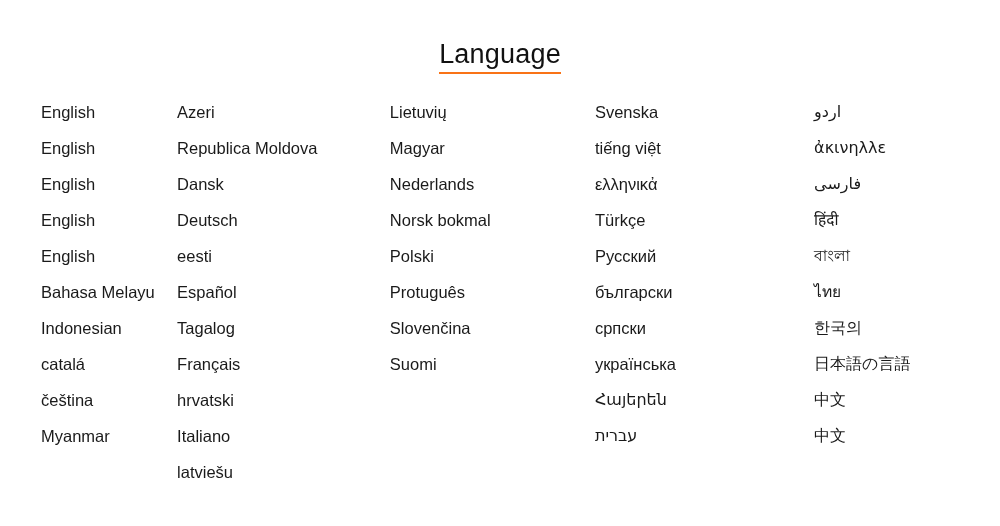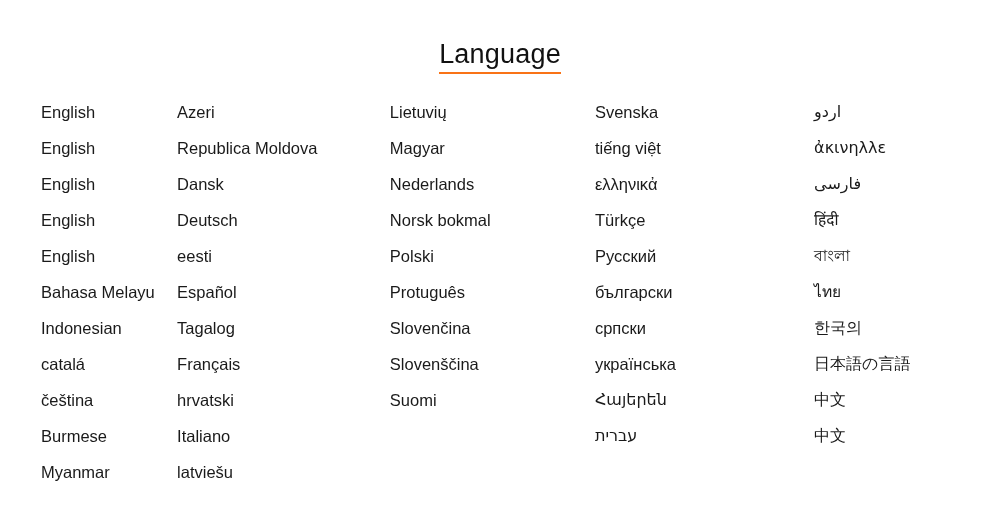--- a/index.html
+++ b/index.html
@@ -98,21 +98,20 @@
     <div class="lang-column col-0">
       <div class="lang-item">English</div>
       <div class="lang-item">English</div>
       <div class="lang-item">English</div>
       <div class="lang-item">English</div>
       <div class="lang-item">English</div>
       <div class="lang-item">Bahasa Melayu</div>
       <div class="lang-item">Indonesian</div>
       <div class="lang-item">catalá</div>
       <div class="lang-item">čeština</div>
-      <div class="lang-item">Burmese</div>
       <div class="lang-item">Myanmar</div>
     </div>
 
     <div class="lang-column col-1">
       <div class="lang-item">Azeri</div>
       <div class="lang-item">Republica Moldova</div>
       <div class="lang-item">Dansk</div>
       <div class="lang-item">Deutsch</div>
       <div class="lang-item">eesti</div>
       <div class="lang-item">Español</div>
@@ -124,21 +123,20 @@
     </div>
 
     <div class="lang-column col-2">
       <div class="lang-item">Lietuvių</div>
       <div class="lang-item">Magyar</div>
       <div class="lang-item">Nederlands</div>
       <div class="lang-item">Norsk bokmal</div>
       <div class="lang-item">Polski</div>
       <div class="lang-item">Protuguês</div>
       <div class="lang-item">Slovenčina</div>
-      <div class="lang-item">Slovenščina</div>
       <div class="lang-item">Suomi</div>
     </div>
 
     <div class="lang-column col-3">
       <div class="lang-item">Svenska</div>
       <div class="lang-item">tiếng việt</div>
       <div class="lang-item">ελληνικἀ</div>
       <div class="lang-item">Türkçe</div>
       <div class="lang-item">Русский</div>
       <div class="lang-item">български</div>

